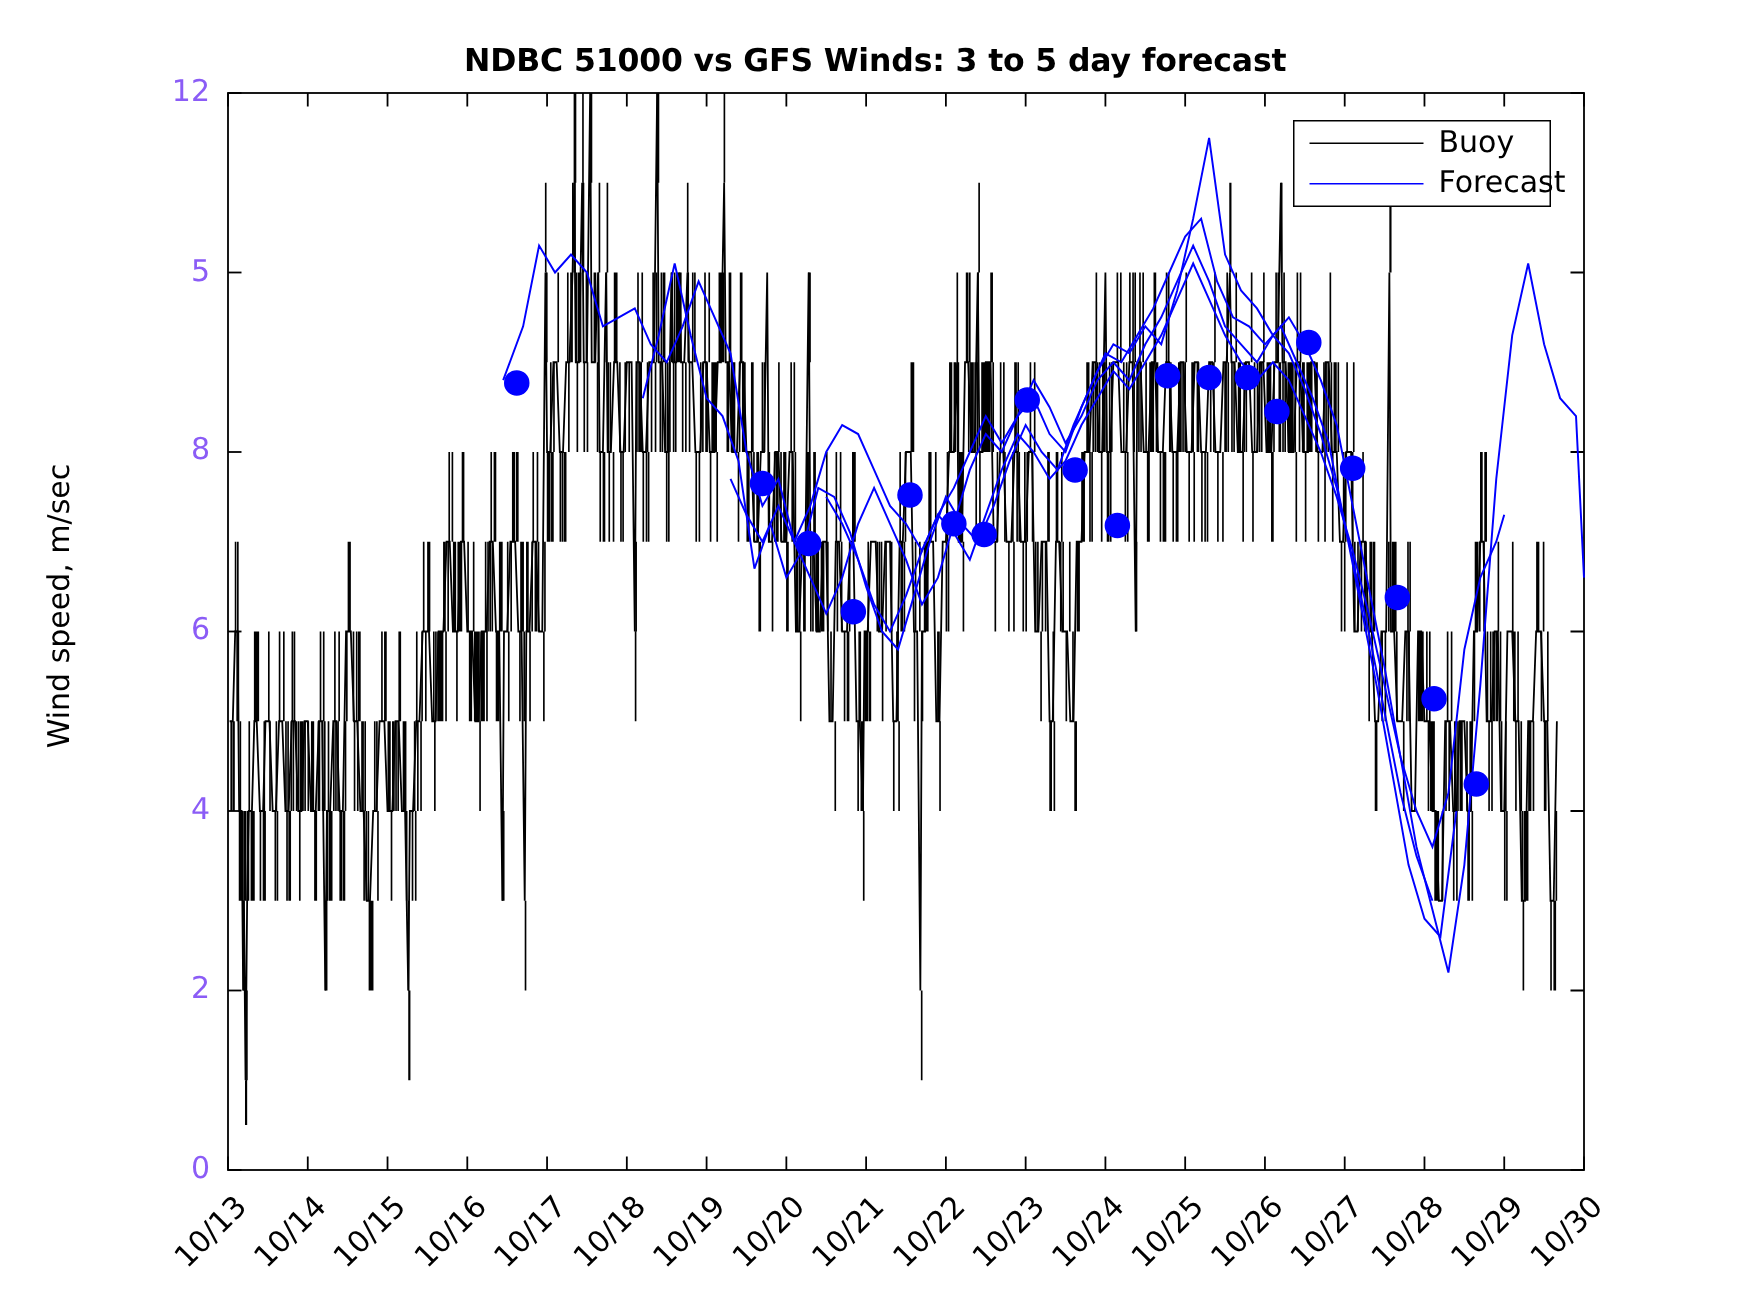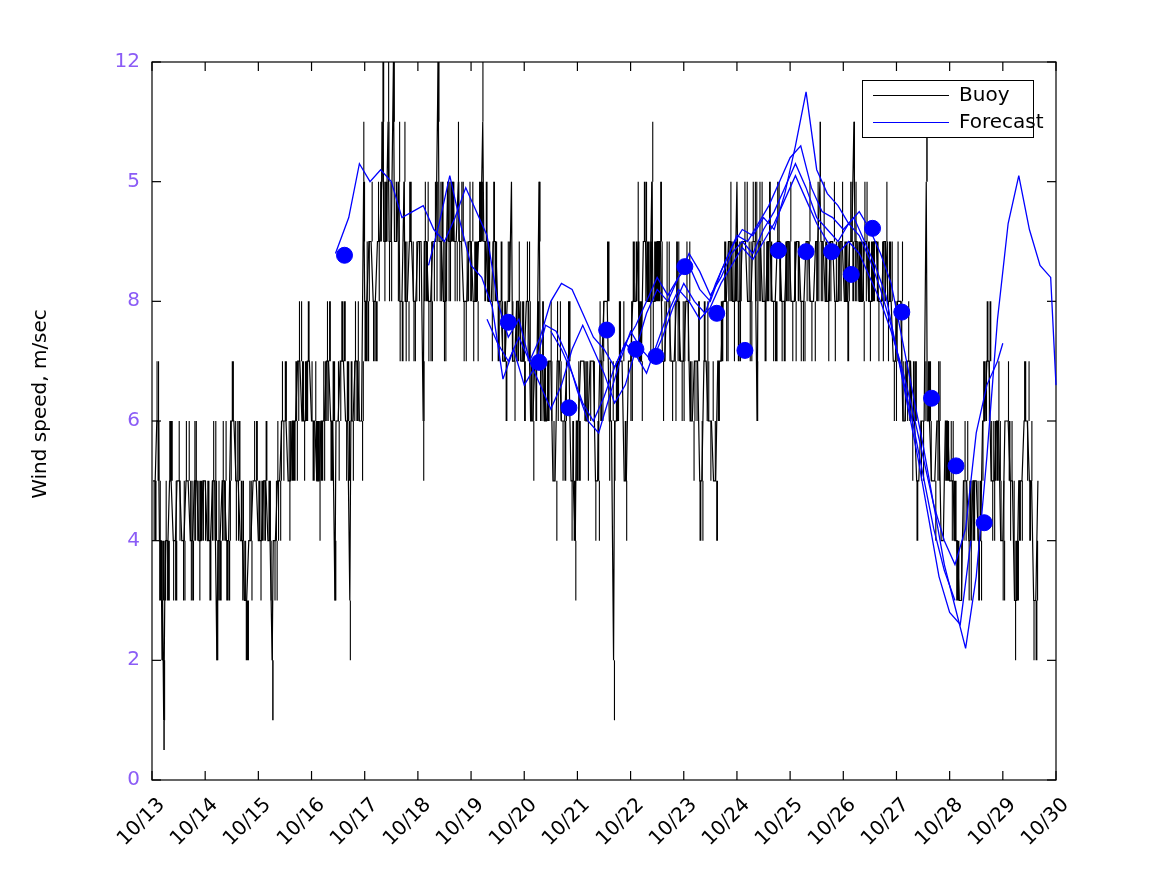--- a/index.html
+++ b/index.html
@@ -35,20 +35,21 @@
   .legend-row{position:absolute;left:0;width:172px;height:29px;}
   .legend-line{position:absolute;left:10px;top:14px;width:76px;height:0;border-top:1.6px solid #000;}
   .legend-line.blue{border-top-color:#0000ff;}
   .legend-text{position:absolute;left:96px;top:1px;font-size:20px;color:#000;}
 </style>
 </head>
 <body>
 
 <div id="figure">
 
+  <div class="title">NDBC 51000 vs GFS Winds: 3 to 5 day forecast</div>
 
   <div class="ylabel">Wind speed, m/sec</div>
 
   <div id="yticks">
       <div class="ytick-label" style="top: 766px; right: 1027px; width: 60px;">0</div>
       <div class="ytick-label" style="top: 646.333px; right: 1027px; width: 60px;">2</div>
       <div class="ytick-label" style="top: 526.667px; right: 1027px; width: 60px;">4</div>
       <div class="ytick-label" style="top: 407px; right: 1027px; width: 60px;">6</div>
       <div class="ytick-label" style="top: 287.333px; right: 1027px; width: 60px;">8</div>
       <div class="ytick-label" style="top: 167.667px; right: 1027px; width: 60px;">5</div>

